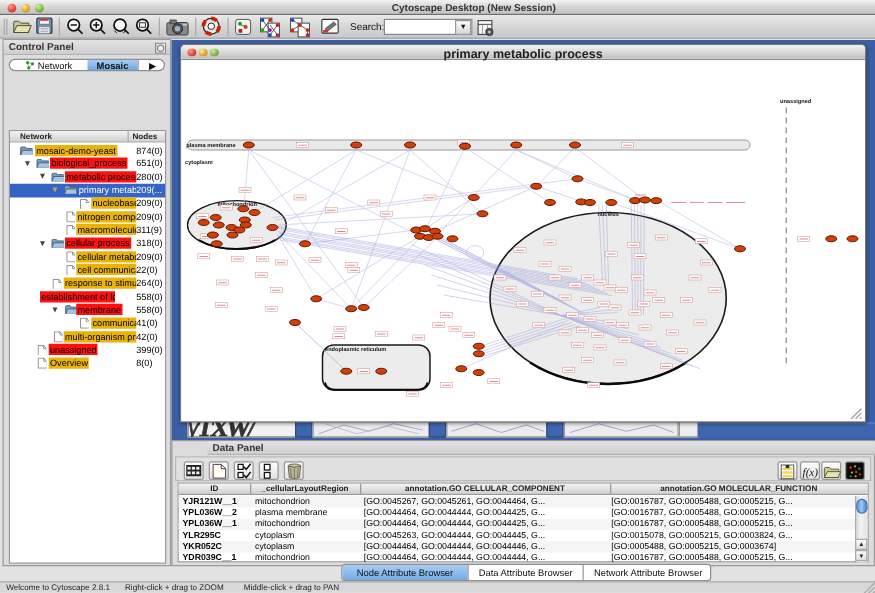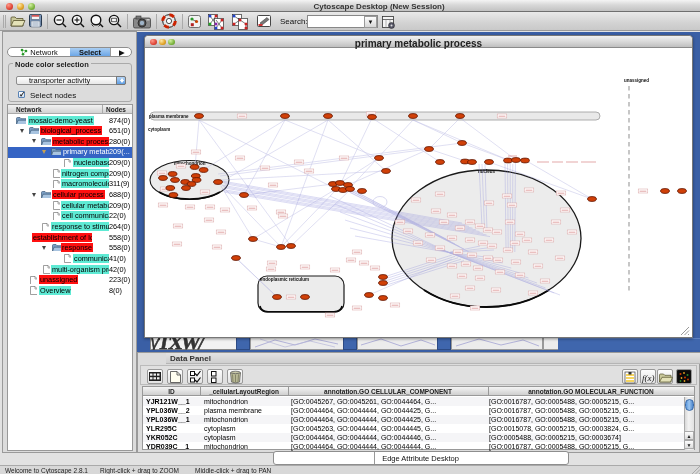--- a/index.html
+++ b/index.html
@@ -35,21 +35,21 @@
 #checkbox:before { content:"\2713"; position:absolute; left:0px; top:-2px; font-size:8px; font-weight:bold; color:#222; }
 #chklabel { position:absolute; left:21px; top:27px; font-size:8px; color:#111; }
 #treewrap { position:absolute; left:4px; top:72px; width:126px; height:347px; background:#fff; border:1px solid #999; }
 #treehead { position:absolute; left:0; top:0; width:124px; height:9px; background:linear-gradient(#f2f2f2,#d2d2d2); border-bottom:1px solid #aaa; font-size:6.5px; font-weight:bold; color:#222; }
 #treehead .c1 { position:absolute; left:8px; top:0.5px; }
 #treehead .c2 { position:absolute; left:98px; top:0.5px; }
 #treehead .vline { position:absolute; left:94px; top:0; width:1px; height:9px; background:#aaa; }
 .trow { position:absolute; left:0; width:124px; height:10.6px; font-size:7.3px; line-height:10.4px; white-space:nowrap; }
 .trow .lbl { position:absolute; top:0.5px; height:9px; line-height:9.5px; padding:0 1px; color:#000; }
 .trow .cnt { position:absolute; left:101px; top:0.5px; color:#000; }
-.green { background:#5eead4; }
+.green { background:#eab308; }
 .red { background:#ff1010; }
 .selrow { background:#3564c4; }
 .selrow .lbl, .selrow .cnt { color:#fff; }
 .arr { position:absolute; top:3px; width:0; height:0; border-left:2.8px solid transparent; border-right:2.8px solid transparent; border-top:4px solid #444; }
 .fold { position:absolute; top:1.5px; width:10px; height:7px; }
 .file { position:absolute; top:1px; width:7px; height:8.5px; }
 
 #desktop { left:137px; top:32px; width:563px; height:320px; background:#3a5fa5; overflow:hidden; }
 #netwin { position:absolute; left:7px; top:3px; width:549px; height:303px; background:#fff; border:1px solid #777; border-radius:4px 4px 0 0; box-shadow:0 1px 3px rgba(0,0,0,.4); }
 #netbar { position:absolute; left:0; top:0; width:547px; height:12px; background:linear-gradient(#f2f2f2,#cfcfcf 70%,#bfbfbf); border-bottom:1px solid #8a8a8a; border-radius:4px 4px 0 0; }
@@ -586,35 +586,36 @@
           </g>
         </svg>
     </div>
     <svg style="position:absolute;right:2px;bottom:1px" width="10" height="10">
       <path d="M9 1 L1 9 M9 4.5 L4.5 9 M9 8 L8 9" stroke="#999" stroke-width="1"></path>
     </svg>
   </div>
 </div>
 
 <div class="abs" id="cpanel">
+  <div id="cphead">
+      <span>Control Panel</span>
+    <svg style="position:absolute;right:3px;top:2px" width="9" height="9">
+        <rect x="0.5" y="0.5" width="8" height="8" fill="#eee" stroke="#888"></rect>
+        <circle cx="4.5" cy="4.5" r="2.5" fill="none" stroke="#888"></circle>
+      </svg>
+  </div>
   <div id="cptabs">
     <div class="tab" id="tabnet"><svg width="8" height="8" style="vertical-align:-1px">
           <circle cx="2" cy="2" r="1.3" fill="#2a9a2a"></circle>
           <circle cx="6" cy="3" r="1.3" fill="#2a9a2a"></circle>
           <circle cx="3" cy="6.3" r="1.3" fill="#2a9a2a"></circle>
           <path d="M2 2 L6 3 L3 6.3 Z" fill="none" stroke="#2a9a2a" stroke-width="0.5"></path>
         </svg> Network</div>
-    <div class="tab" id="tabmosaic">Select</div>
+    <div class="tab" id="tabmosaic">Mosaic</div>
     <div class="tab" id="tabarrow">▶</div>
-  </div>
-  <div id="groupbox">
-    <div id="grouplabel">Node color selection</div>
-    <div id="combo">transporter activity<div id="combobtn"></div></div>
-    <div id="checkbox"></div>
-    <div id="chklabel">Select nodes</div>
   </div>
   <div id="treewrap">
     <div id="treehead">
         <span class="c1">Network</span>
         <span class="vline"></span>
         <span class="c2">Nodes</span>
       </div>
     <div id="treerows">
         <div class="trow" style="top:10px">
           <svg class="fold" style="left:8px" width="11" height="8">
@@ -675,21 +676,21 @@
           <span class="lbl green" style="left:53px;max-width:48px;overflow:hidden">macromolecule</span>
           <span class="cnt">311(9)</span>
         </div>
         <div class="trow" style="top:84.55px">
           <span class="arr" style="left:24px;"></span>
           <svg class="fold" style="left:33px" width="11" height="8">
             <path d="M0.5 7.5 L0.5 1.5 Q0.5 0.5 1.5 0.5 L4 0.5 L5 1.7 L10 1.7 L10.5 7.5 Z" fill="#7a9ec4" stroke="#3e5a78" stroke-width="0.7"></path>
             <path d="M0.5 7.5 L2 3.2 L11 3.2 L10.5 7.5 Z" fill="#a8c4e0" stroke="#3e5a78" stroke-width="0.7"></path>
           </svg>
           <span class="lbl red" style="left:44px;max-width:57px;overflow:hidden">cellular process</span>
-          <span class="cnt">688(0)</span>
+          <span class="cnt">318(0)</span>
         </div>
         <div class="trow" style="top:95.2px">
           <svg class="file" style="left:45px" width="8" height="9">
             <path d="M0.5 0.5 L5 0.5 L7.5 3 L7.5 8.5 L0.5 8.5 Z" fill="#fff" stroke="#777" stroke-width="0.7"></path>
             <path d="M5 0.5 L5 3 L7.5 3" fill="none" stroke="#777" stroke-width="0.6"></path>
           </svg>
           <span class="lbl green" style="left:53px;max-width:48px;overflow:hidden">cellular metabo</span>
           <span class="cnt">209(0)</span>
         </div>
         <div class="trow" style="top:105.85000000000001px">
@@ -716,21 +717,21 @@
           </svg>
           <span class="lbl red" style="left:24px;max-width:60px;overflow:hidden">establishment of lo</span>
           <span class="cnt">558(0)</span>
         </div>
         <div class="trow" style="top:137.8px">
           <span class="arr" style="left:34px;"></span>
           <svg class="fold" style="left:44px" width="11" height="8">
             <path d="M0.5 7.5 L0.5 1.5 Q0.5 0.5 1.5 0.5 L4 0.5 L5 1.7 L10 1.7 L10.5 7.5 Z" fill="#7a9ec4" stroke="#3e5a78" stroke-width="0.7"></path>
             <path d="M0.5 7.5 L2 3.2 L11 3.2 L10.5 7.5 Z" fill="#a8c4e0" stroke="#3e5a78" stroke-width="0.7"></path>
           </svg>
-          <span class="lbl red" style="left:53px;max-width:48px;overflow:hidden">response</span>
+          <span class="lbl red" style="left:53px;max-width:48px;overflow:hidden">membrane</span>
           <span class="cnt">558(0)</span>
         </div>
         <div class="trow" style="top:148.45000000000002px">
           <svg class="file" style="left:56px" width="8" height="9">
             <path d="M0.5 0.5 L5 0.5 L7.5 3 L7.5 8.5 L0.5 8.5 Z" fill="#fff" stroke="#777" stroke-width="0.7"></path>
             <path d="M5 0.5 L5 3 L7.5 3" fill="none" stroke="#777" stroke-width="0.6"></path>
           </svg>
           <span class="lbl green" style="left:65px;max-width:36px;overflow:hidden">communicat</span>
           <span class="cnt">41(0)</span>
         </div>
@@ -741,21 +742,21 @@
           </svg>
           <span class="lbl green" style="left:43px;max-width:58px;overflow:hidden">multi-organism pro</span>
           <span class="cnt">42(0)</span>
         </div>
         <div class="trow" style="top:169.75px">
           <svg class="file" style="left:22px" width="8" height="9">
             <path d="M0.5 0.5 L5 0.5 L7.5 3 L7.5 8.5 L0.5 8.5 Z" fill="#fff" stroke="#777" stroke-width="0.7"></path>
             <path d="M5 0.5 L5 3 L7.5 3" fill="none" stroke="#777" stroke-width="0.6"></path>
           </svg>
           <span class="lbl red" style="left:31px;max-width:70px;overflow:hidden">unassigned</span>
-          <span class="cnt">223(0)</span>
+          <span class="cnt">399(0)</span>
         </div>
         <div class="trow" style="top:180.4px">
           <svg class="file" style="left:22px" width="8" height="9">
             <path d="M0.5 0.5 L5 0.5 L7.5 3 L7.5 8.5 L0.5 8.5 Z" fill="#fff" stroke="#777" stroke-width="0.7"></path>
             <path d="M5 0.5 L5 3 L7.5 3" fill="none" stroke="#777" stroke-width="0.6"></path>
           </svg>
           <span class="lbl green" style="left:31px;max-width:70px;overflow:hidden">Overview</span>
           <span class="cnt">8(0)</span>
         </div>
       </div>
@@ -892,21 +893,23 @@
         </div>
       </div>
     <div style="position:absolute;right:0;top:10px;width:10px;height:53px;background:linear-gradient(90deg,#d8d8d8,#f2f2f2 40%,#e2e2e2);border-left:1px solid #aaa"></div>
     <div style="position:absolute;right:0.5px;top:12px;width:9px;height:12px;background:linear-gradient(90deg,#5a97dd,#9cc6f0 45%,#4b85cc);border-radius:4.5px;border:0.5px solid #3a6aa8"></div>
     <div style="position:absolute;right:0;top:44px;width:10px;height:9px;background:linear-gradient(#fdfdfd,#dcdcdc);border:1px solid #aaa;font-size:5px;line-height:8px;text-align:center;color:#222">▲</div>
     <div style="position:absolute;right:0;top:53px;width:10px;height:9px;background:linear-gradient(#fdfdfd,#dcdcdc);border:1px solid #aaa;font-size:5px;line-height:8px;text-align:center;color:#222">▼</div>
   </div>
 </div>
 
 <div class="abs" id="btabs">
-  <div id="bt2">Edge Attribute Desktop</div>
+  <div id="bt1">Node Attribute Browser</div>
+  <div id="bt2">Data Attribute Browser</div>
+  <div id="bt3">Network Attribute Browser</div>
 </div>
 <div class="abs" id="statusbar">
   <span style="left:5px">Welcome to Cytoscape 2.8.1</span>
   <span style="left:100px">Right-click + drag to ZOOM</span>
   <span style="left:195px">Middle-click + drag to PAN</span>
   <svg style="position:absolute;right:0;top:0" width="10" height="9">
       <path d="M10 0 L1 9 M10 3.5 L4.5 9 M10 7 L8 9" stroke="#aaa" stroke-width="1"></path>
     </svg>
 </div>
 

